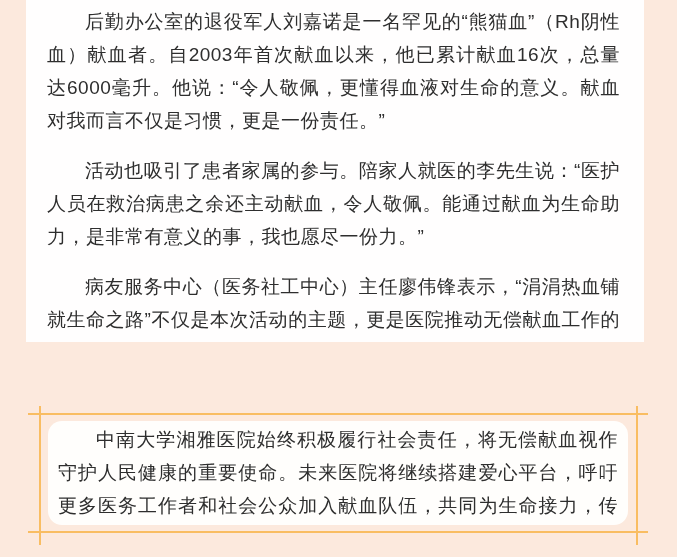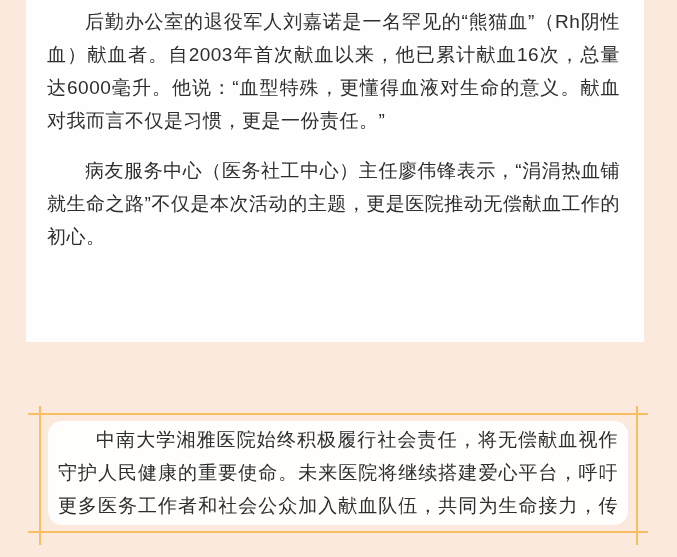--- a/index.html
+++ b/index.html
@@ -72,21 +72,22 @@
     text-indent: 2em;
     text-align: justify;
     color: #2e2e2e;
   }
 </style>
 </head>
 <body>
 
 <div class="article-panel">
   <div class="article-body">
-    <p>后勤办公室的退役军人刘嘉诺是一名罕见的“熊猫血”（Rh阴性血）献血者。自2003年首次献血以来，他已累计献血16次，总量达6000毫升。他说：“血型特殊，更懂得血液对生命的意义。献血对我而言不仅是习惯，更是一份责任。”</p>
+    <p>后勤办公室的退役军人刘嘉诺是一名罕见的“熊猫血”（Rh阴性血）献血者。自2003年首次献血以来，他已累计献血16次，总量达6000毫升。他说：“令人敬佩，更懂得血液对生命的意义。献血对我而言不仅是习惯，更是一份责任。”</p>
+    <p>活动也吸引了患者家属的参与。陪家人就医的李先生说：“医护人员在救治病患之余还主动献血，令人敬佩。能通过献血为生命助力，是非常有意义的事，我也愿尽一份力。”</p>
     <p>病友服务中心（医务社工中心）主任廖伟锋表示，“涓涓热血铺就生命之路”不仅是本次活动的主题，更是医院推动无偿献血工作的初心。</p>
   </div>
 </div>
 
 <div class="frame-line frame-h top"></div>
 <div class="frame-line frame-h bottom"></div>
 <div class="frame-line frame-v left"></div>
 <div class="frame-line frame-v right"></div>
 
 <div class="callout-box">

